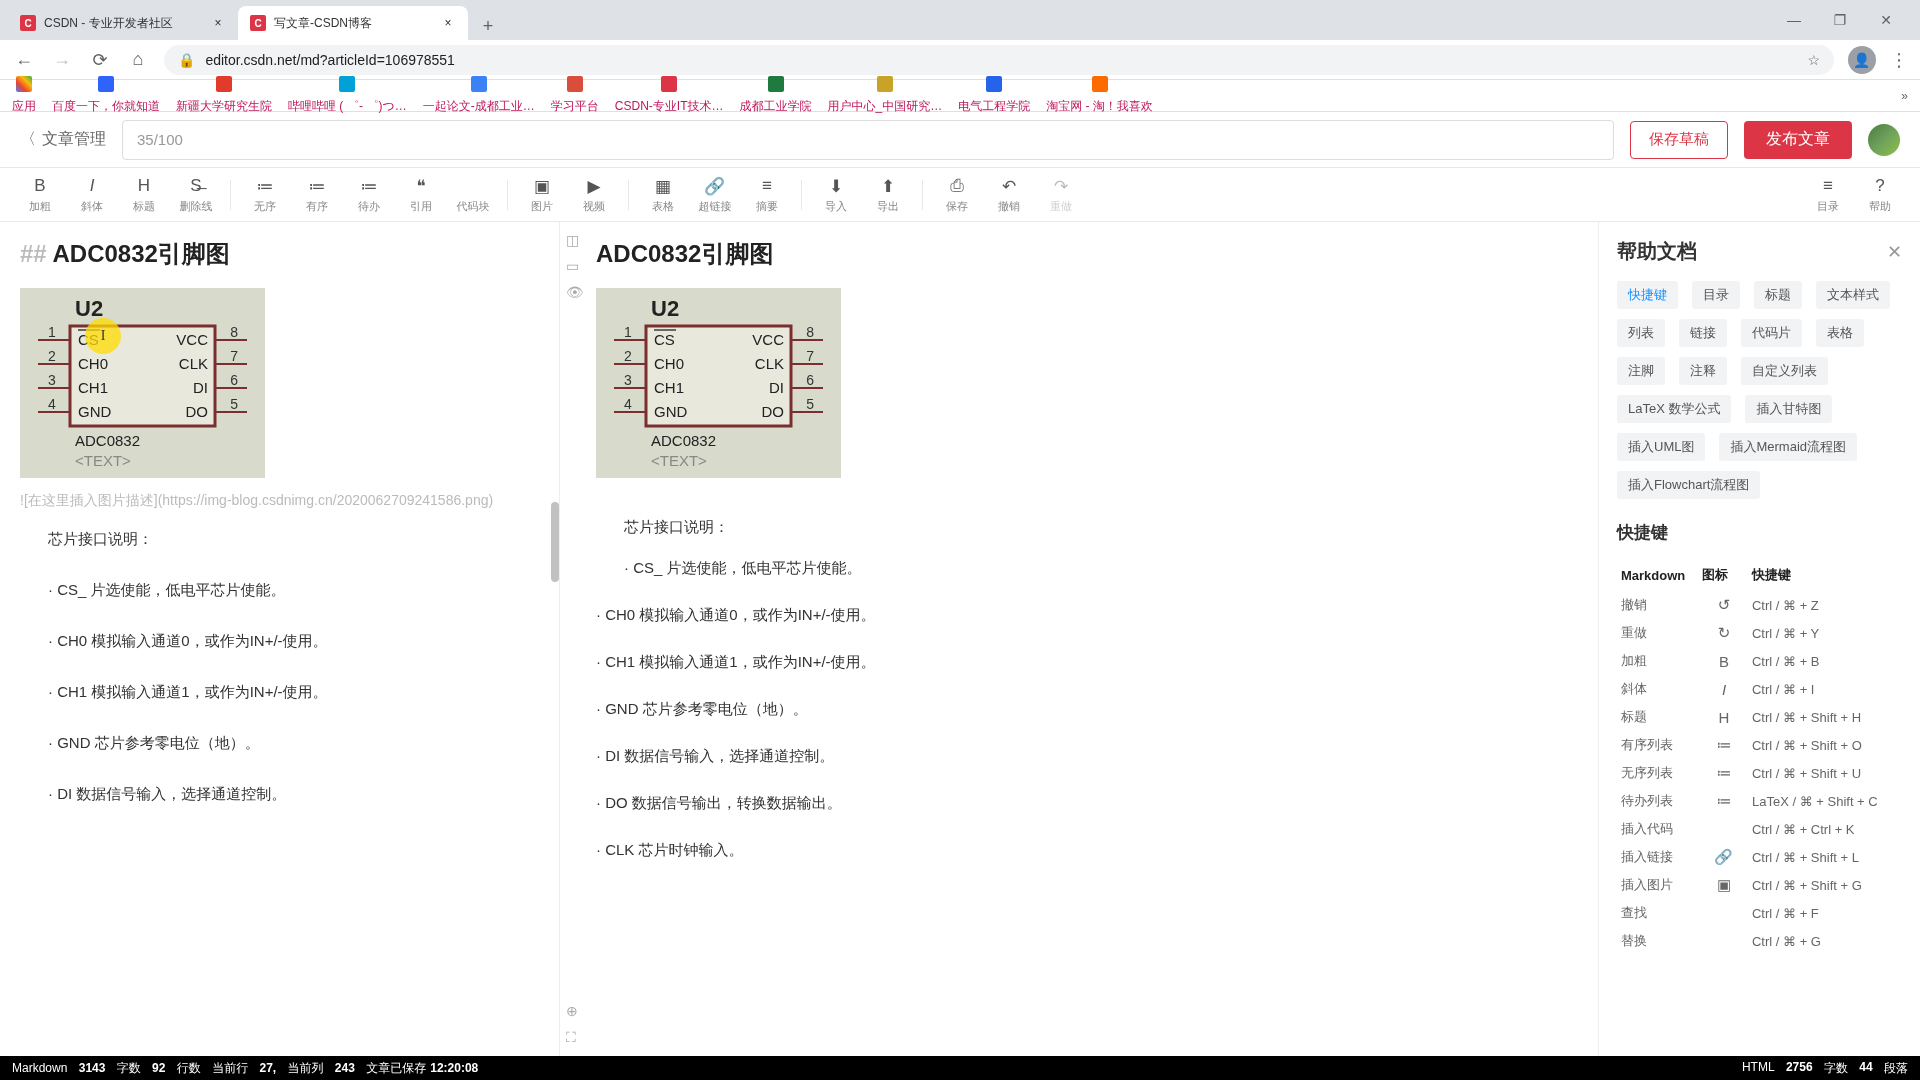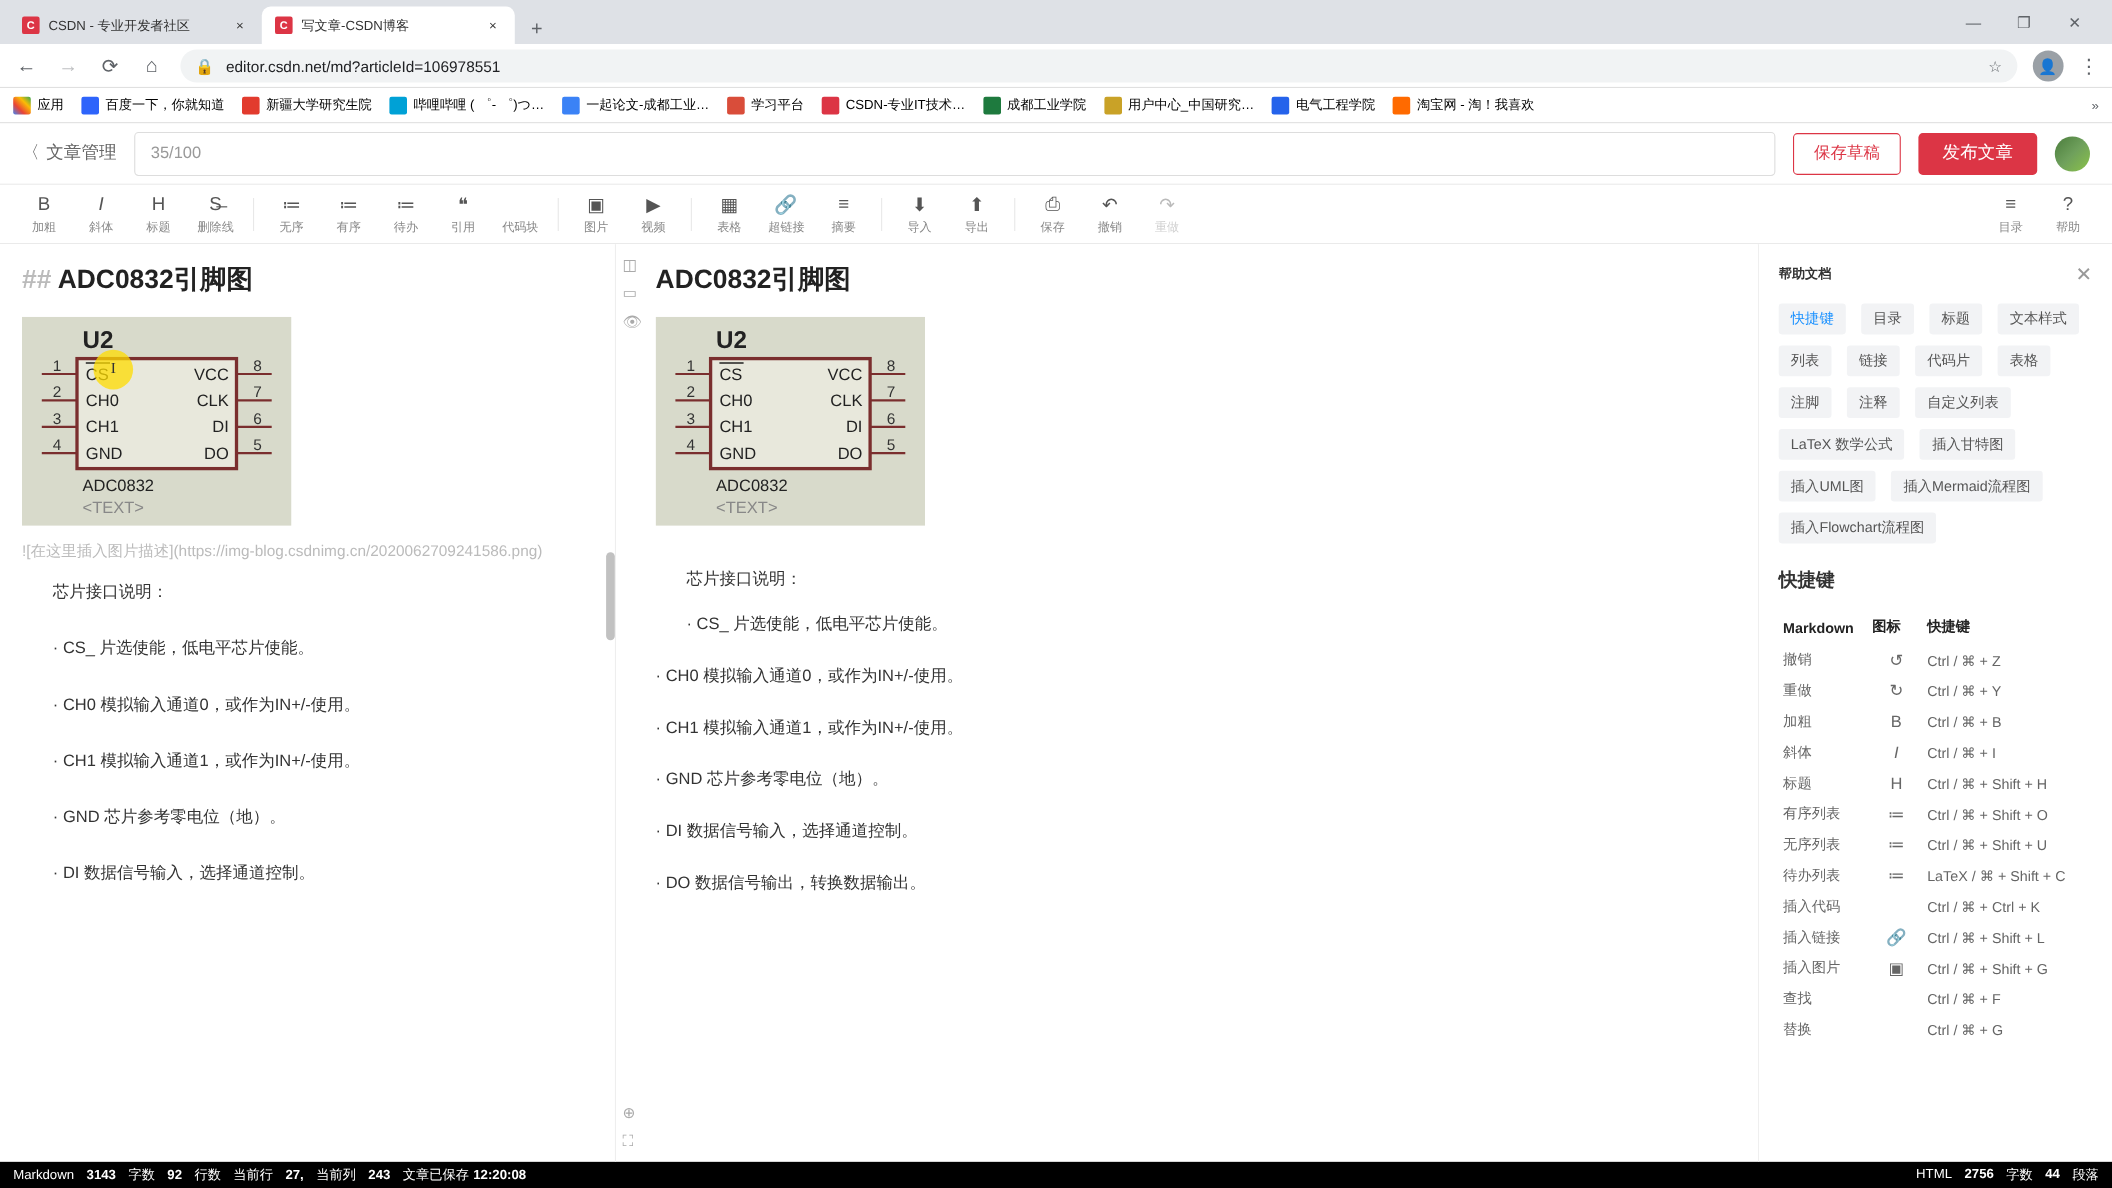--- a/index.html
+++ b/index.html
@@ -18,21 +18,21 @@
 
 .browser-nav { height: 40px; background: #fff; display: flex; align-items: center; padding: 0 12px; gap: 14px; border-bottom: 1px solid #e0e0e0; }
 .nav-btn { width: 24px; height: 24px; display: flex; align-items: center; justify-content: center; color: #5f6368; cursor: pointer; font-size: 18px; }
 .url-bar { flex: 1; height: 30px; background: #f1f3f4; border-radius: 15px; display: flex; align-items: center; padding: 0 14px; gap: 10px; color: #5f6368; font-size: 14px; }
 .url-text { color: #202124; }
 .url-star { margin-left: auto; cursor: pointer; }
 .profile-icon { width: 28px; height: 28px; border-radius: 50%; background: #9aa0a6; display: flex; align-items: center; justify-content: center; color: #fff; }
 .menu-icon { cursor: pointer; color: #5f6368; font-size: 18px; }
 
 .bookmarks-bar { height: 32px; background: #fff; display: flex; align-items: center; padding: 0 12px; gap: 16px; border-bottom: 1px solid #e0e0e0; font-size: 12px; }
-.bookmark { display: flex; align-items: center; gap: 6px; cursor: pointer; color: #000000; white-space: nowrap; }
+.bookmark { display: flex; align-items: center; gap: 6px; cursor: pointer; color: #be185d; white-space: nowrap; flex-direction: column; }
 .bm-icon { width: 16px; height: 16px; border-radius: 2px; }
 .bm-overflow { margin-left: auto; cursor: pointer; color: #5f6368; }
 
 
 .editor-header { height: 56px; display: flex; align-items: center; padding: 0 20px; gap: 16px; border-bottom: 1px solid #e8e8e8; }
 .back-link { display: flex; align-items: center; gap: 6px; color: #666; cursor: pointer; font-size: 16px; }
 .title-input-wrap { flex: 1; height: 40px; border: 1px solid #ddd; border-radius: 4px; display: flex; align-items: center; padding: 0 14px; }
 .title-input { flex: 1; border: none; outline: none; font-size: 16px; color: #222; }
 .char-count { color: #999; font-size: 15px; }
 .btn-draft { height: 38px; padding: 0 18px; border: 1px solid #dc3545; color: #dc3545; background: #fff; border-radius: 4px; cursor: pointer; font-size: 15px; }
@@ -69,21 +69,21 @@
 
 .img-syntax { color: #bbb; font-size: 14px; line-height: 1.6; word-break: break-all; }
 .para { font-size: 15px; line-height: 1.8; color: #333; margin-top: 14px; }
 .para.indent { padding-left: 28px; }
 
 .scrollbar-editor { position: absolute; right: 0; top: 280px; width: 8px; height: 80px; background: #c1c1c1; border-radius: 4px; }
 
 
 .help-panel { width: 322px; border-left: 1px solid #eee; padding: 16px 18px; overflow-y: auto; background: #fff; }
 .help-title-row { display: flex; align-items: center; justify-content: space-between; margin-bottom: 16px; }
-.help-title { font-size: 12px; font-weight: bold; }
+.help-title { font-size: 20px; font-weight: bold; }
 .help-close { cursor: pointer; color: #999; font-size: 18px; }
 .help-tags { display: flex; flex-wrap: wrap; gap: 10px 14px; margin-bottom: 22px; }
 .help-tag { background: #f2f3f5; color: #555; padding: 5px 11px; border-radius: 3px; font-size: 13px; cursor: pointer; }
 .help-tag.active { color: #1890ff; }
 .help-section-title { font-size: 17px; font-weight: bold; margin-bottom: 14px; }
 .help-table { width: 100%; font-size: 13px; }
 .help-table th { text-align: left; font-weight: bold; padding: 6px 2px; color: #222; }
 .help-table td { padding: 4px 2px; color: #666; vertical-align: middle; }
 .help-table .ic { font-family: Arial; font-size: 15px; text-align: center; }
 
@@ -379,20 +379,21 @@
           </svg>
       </div>
       <div id="preview-paras">
           <div class="para" style="padding-left: 28px; margin-top: 24px;">芯片接口说明：</div>
           <div class="para" style="padding-left: 28px;">· CS_ 片选使能，低电平芯片使能。</div>
           <div class="para" style="margin-top: 20px;">· CH0 模拟输入通道0，或作为IN+/-使用。</div>
           <div class="para" style="margin-top: 20px;">· CH1 模拟输入通道1，或作为IN+/-使用。</div>
           <div class="para" style="margin-top: 20px;">· GND 芯片参考零电位（地）。</div>
           <div class="para" style="margin-top: 20px;">· DI 数据信号输入，选择通道控制。</div>
           <div class="para" style="margin-top: 20px;">· DO 数据信号输出，转换数据输出。</div>
+          <div class="para" style="margin-top: 20px;">· CLK 芯片时钟输入。</div>
         </div>
     </div>
   </div>
 
   <div class="help-panel">
     <div class="help-title-row">
       <span class="help-title">帮助文档</span>
       <span class="help-close">✕</span>
     </div>
     <div class="help-tags" id="help-tags">

